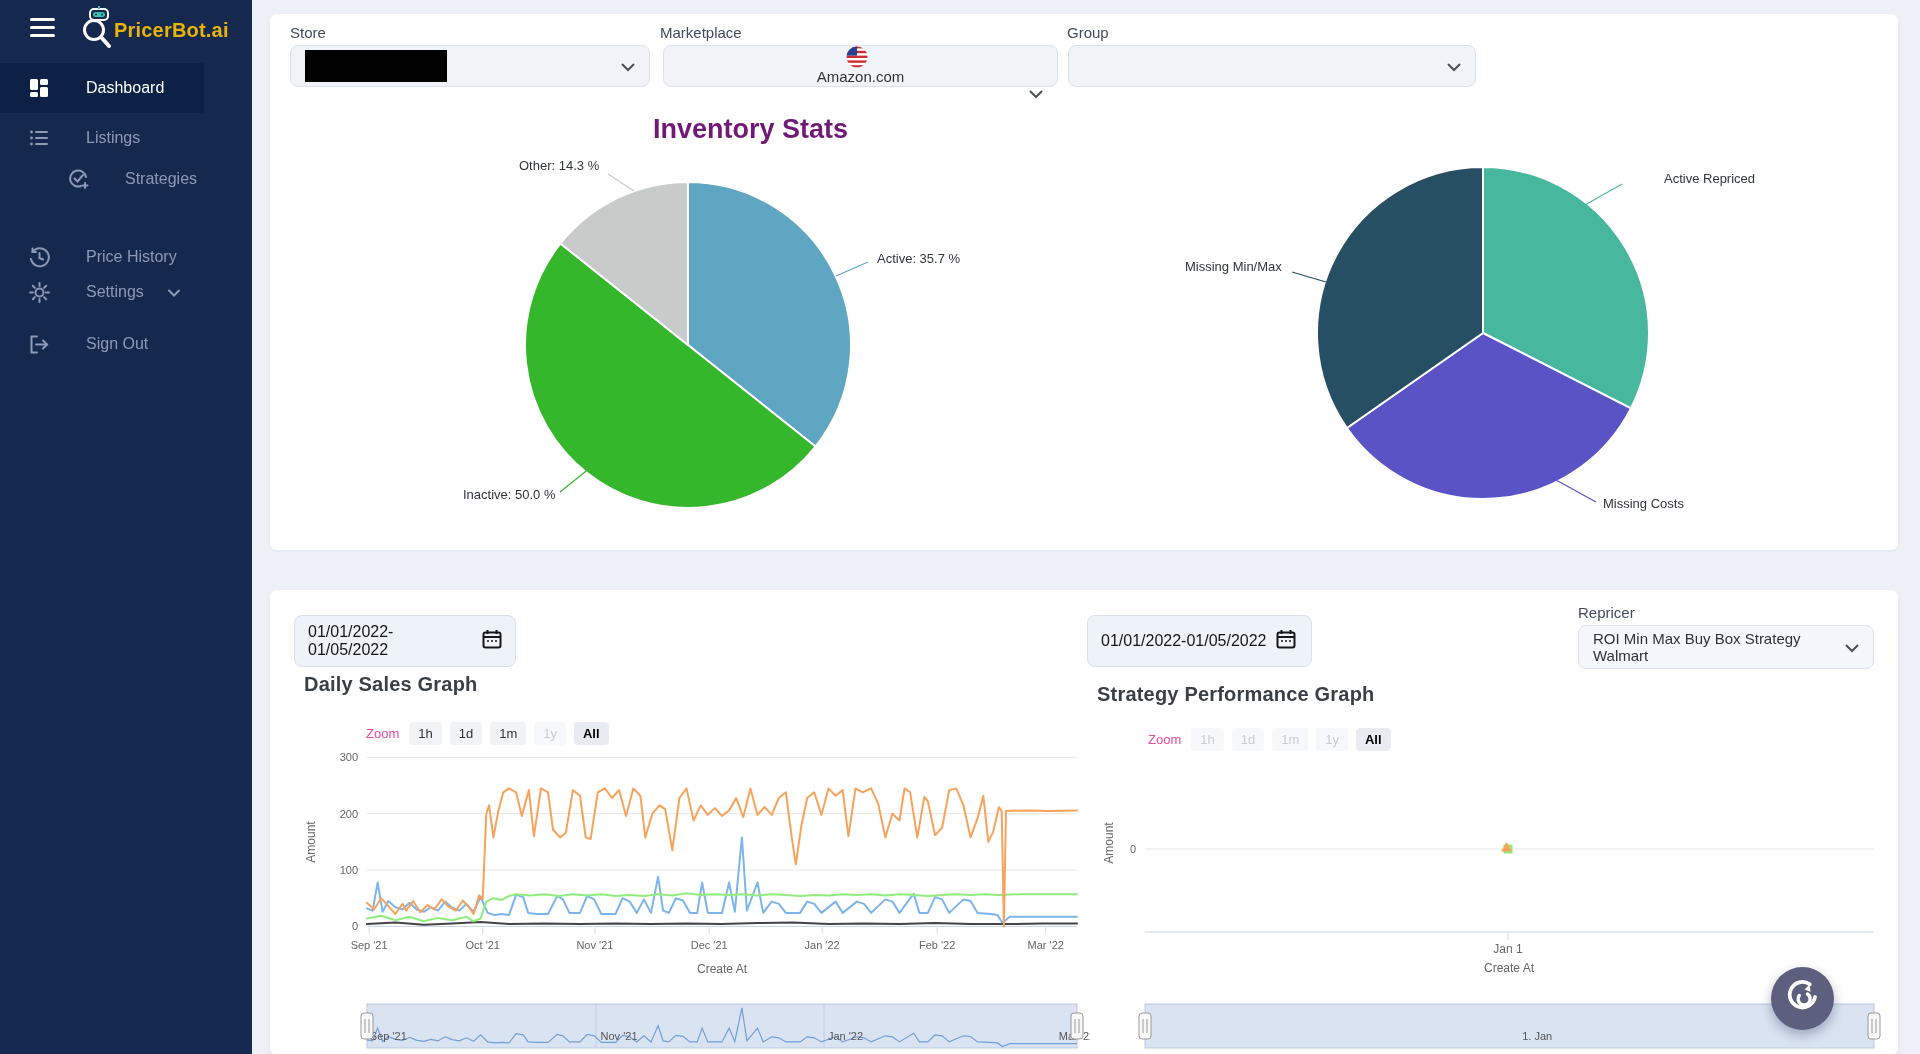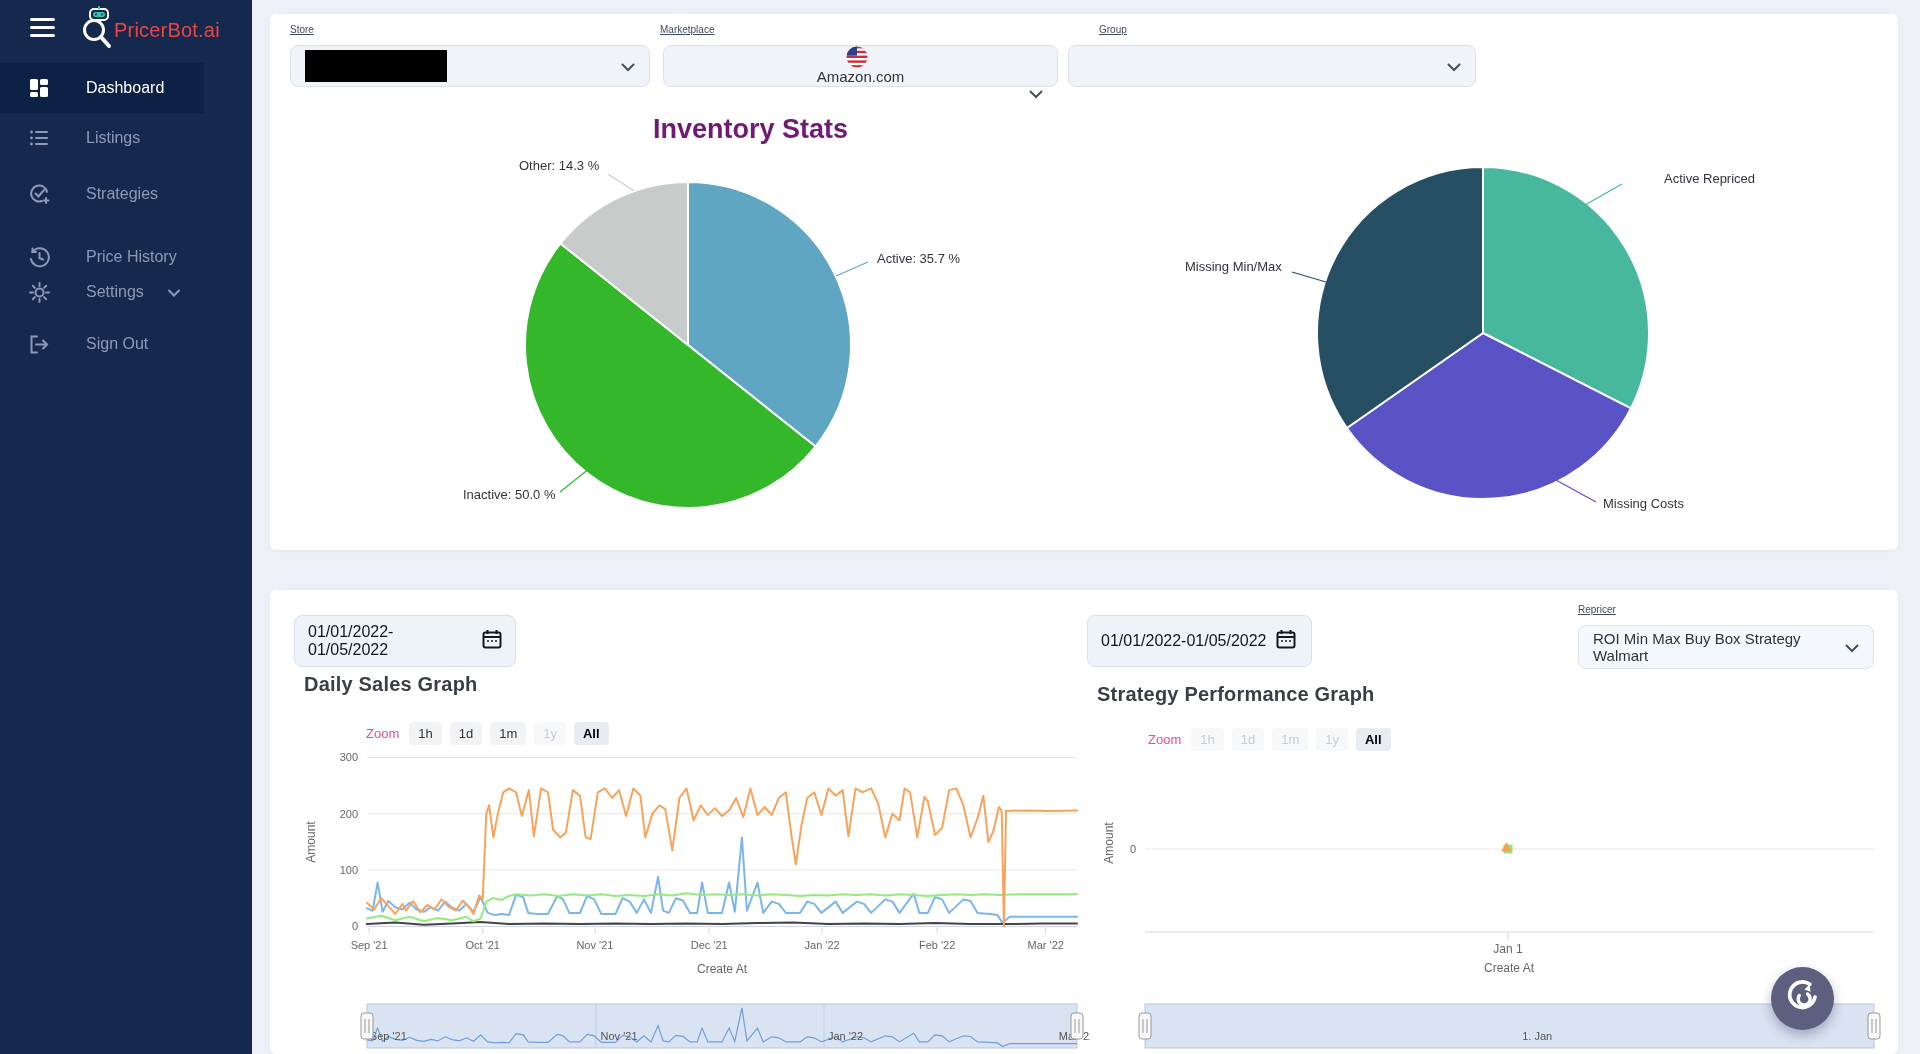--- a/index.html
+++ b/index.html
@@ -4,33 +4,33 @@
 <style>
   html,body{margin:0;padding:0;background:#dfe4ec;}
   .stage{position:relative;width:1920px;height:1054px;background:#edf1f7;overflow:hidden;
          font-family:"Liberation Sans",sans-serif;}
   
   .sidebar{position:absolute;left:0;top:0;width:252px;height:1054px;background:#15294e;}
   .side-header{position:absolute;left:0;top:0;width:252px;height:56px;display:flex;align-items:center;}
   .burger{position:absolute;left:30px;top:18px;width:25px;height:19px;display:flex;flex-direction:column;justify-content:space-between;cursor:pointer;}
   .burger span{display:block;height:3px;background:#fff;border-radius:2px;}
   .logo{position:absolute;left:78px;top:6px;display:flex;align-items:center;cursor:pointer;}
-  .logo-text{color:#ef4444;font-size:20px;font-weight:normal;letter-spacing:.2px;margin-left:-4px;}
+  .logo-text{color:#eab308;font-size:20px;font-weight:bold;letter-spacing:.2px;margin-left:-4px;}
   .nav-item{position:absolute;left:0;width:204px;height:50px;display:flex;align-items:center;
             color:#8d99b5;font-size:16px;cursor:pointer;}
   .nav-item .nicon{position:absolute;left:28px;width:22px;height:22px;display:flex;align-items:center;justify-content:center;}
   .nav-item .nlabel{position:absolute;left:86px;}
   .nav-item.active{background:#0d2045;color:#ffffff;}
   .nav-item .chev{position:absolute;right:24px;}
   
   .card{position:absolute;background:#ffffff;border-radius:6px;box-shadow:0 1px 3px rgba(20,40,80,.06);}
   .card-top{left:270px;top:14px;width:1628px;height:536px;}
   .card-bottom{left:270px;top:590px;width:1628px;height:464px;}
   
-  .flabel{position:absolute;font-size:10px;color:#414b5c;text-decoration:underline;}
+  .flabel{position:absolute;font-size:15px;color:#414b5c;}
   .sel{position:absolute;height:42px;background:#f0f4f9;border:1px solid #dbe2ec;border-radius:8px;
        display:flex;align-items:center;padding:0 14px;font-size:15px;color:#333;box-sizing:border-box;cursor:pointer;}
   .sel .chevr{margin-left:auto;}
   .redact{width:142px;height:32px;background:#000;}
   
   .ptitle{position:absolute;font-size:27px;color:#701a75;font-weight:600;text-align:right;}
   .plabel{position:absolute;font-size:13px;color:#30343b;white-space:nowrap;}
   
   .dpick{position:absolute;height:52px;background:#eef3f9;border:1px solid #d9e0ea;border-radius:8px;
          display:flex;align-items:center;gap:10px;padding:0 13px;font-size:16px;color:#15161a;box-sizing:border-box;cursor:pointer;}
@@ -89,21 +89,21 @@
           <line x1="7" y1="4" x2="18" y2="4"></line>
             <line x1="7" y1="10" x2="18" y2="10"></line>
             <line x1="7" y1="16" x2="18" y2="16"></line>
           <circle cx="2.5" cy="4" r="1.4" fill="currentColor" stroke="none"></circle>
             <circle cx="2.5" cy="10" r="1.4" fill="currentColor" stroke="none"></circle>
             <circle cx="2.5" cy="16" r="1.4" fill="currentColor" stroke="none"></circle>
         </svg>
         </span>
       <span class="nlabel">Listings</span>
     </div>
-    <div class="nav-item" style="top:169px;">
+    <div class="nav-item" style="top:154px;margin-left:39px;">
       <span class="nicon">
         <svg width="21" height="21" viewBox="0 0 21 21" fill="none" stroke="currentColor" stroke-width="2" stroke-linecap="round">
           <path d="M18 8 A8 8 0 1 0 13 17"></path>
             <polyline points="6.5,9.5 9.5,12.5 15,6"></polyline>
           <line x1="17" y1="14" x2="17" y2="19"></line>
             <line x1="14.5" y1="16.5" x2="19.5" y2="16.5"></line>
         </svg>
         </span>
       <span class="nlabel">Strategies</span>
     </div>
@@ -183,21 +183,21 @@
             <rect x="0" y="0" width="11" height="9.6" fill="#2c3e8f"></rect>
           </g>
         </svg>
         </span>
       <span>Amazon.com</span>
       <span class="chevr">
         <svg width="14" height="9" viewBox="0 0 14 9" fill="none" stroke="#4a4f58" stroke-width="2" stroke-linecap="round">
             <polyline points="1.5,1.5 7,7 12.5,1.5"></polyline>
           </svg></span>
     </div>
-    <span class="flabel" style="left:829px;top:10px;">Group</span>
+    <span class="flabel" style="left:797px;top:10px;">Group</span>
     <div class="sel" style="left:798px;top:31px;width:408px;">
       <span></span>
       <span class="chevr">
         <svg width="14" height="9" viewBox="0 0 14 9" fill="none" stroke="#4a4f58" stroke-width="2" stroke-linecap="round">
             <polyline points="1.5,1.5 7,7 12.5,1.5"></polyline>
           </svg></span>
     </div>
 
     <div class="ptitle" style="left:258px;top:100px;width:320px;">Inventory Stats</div>
 

